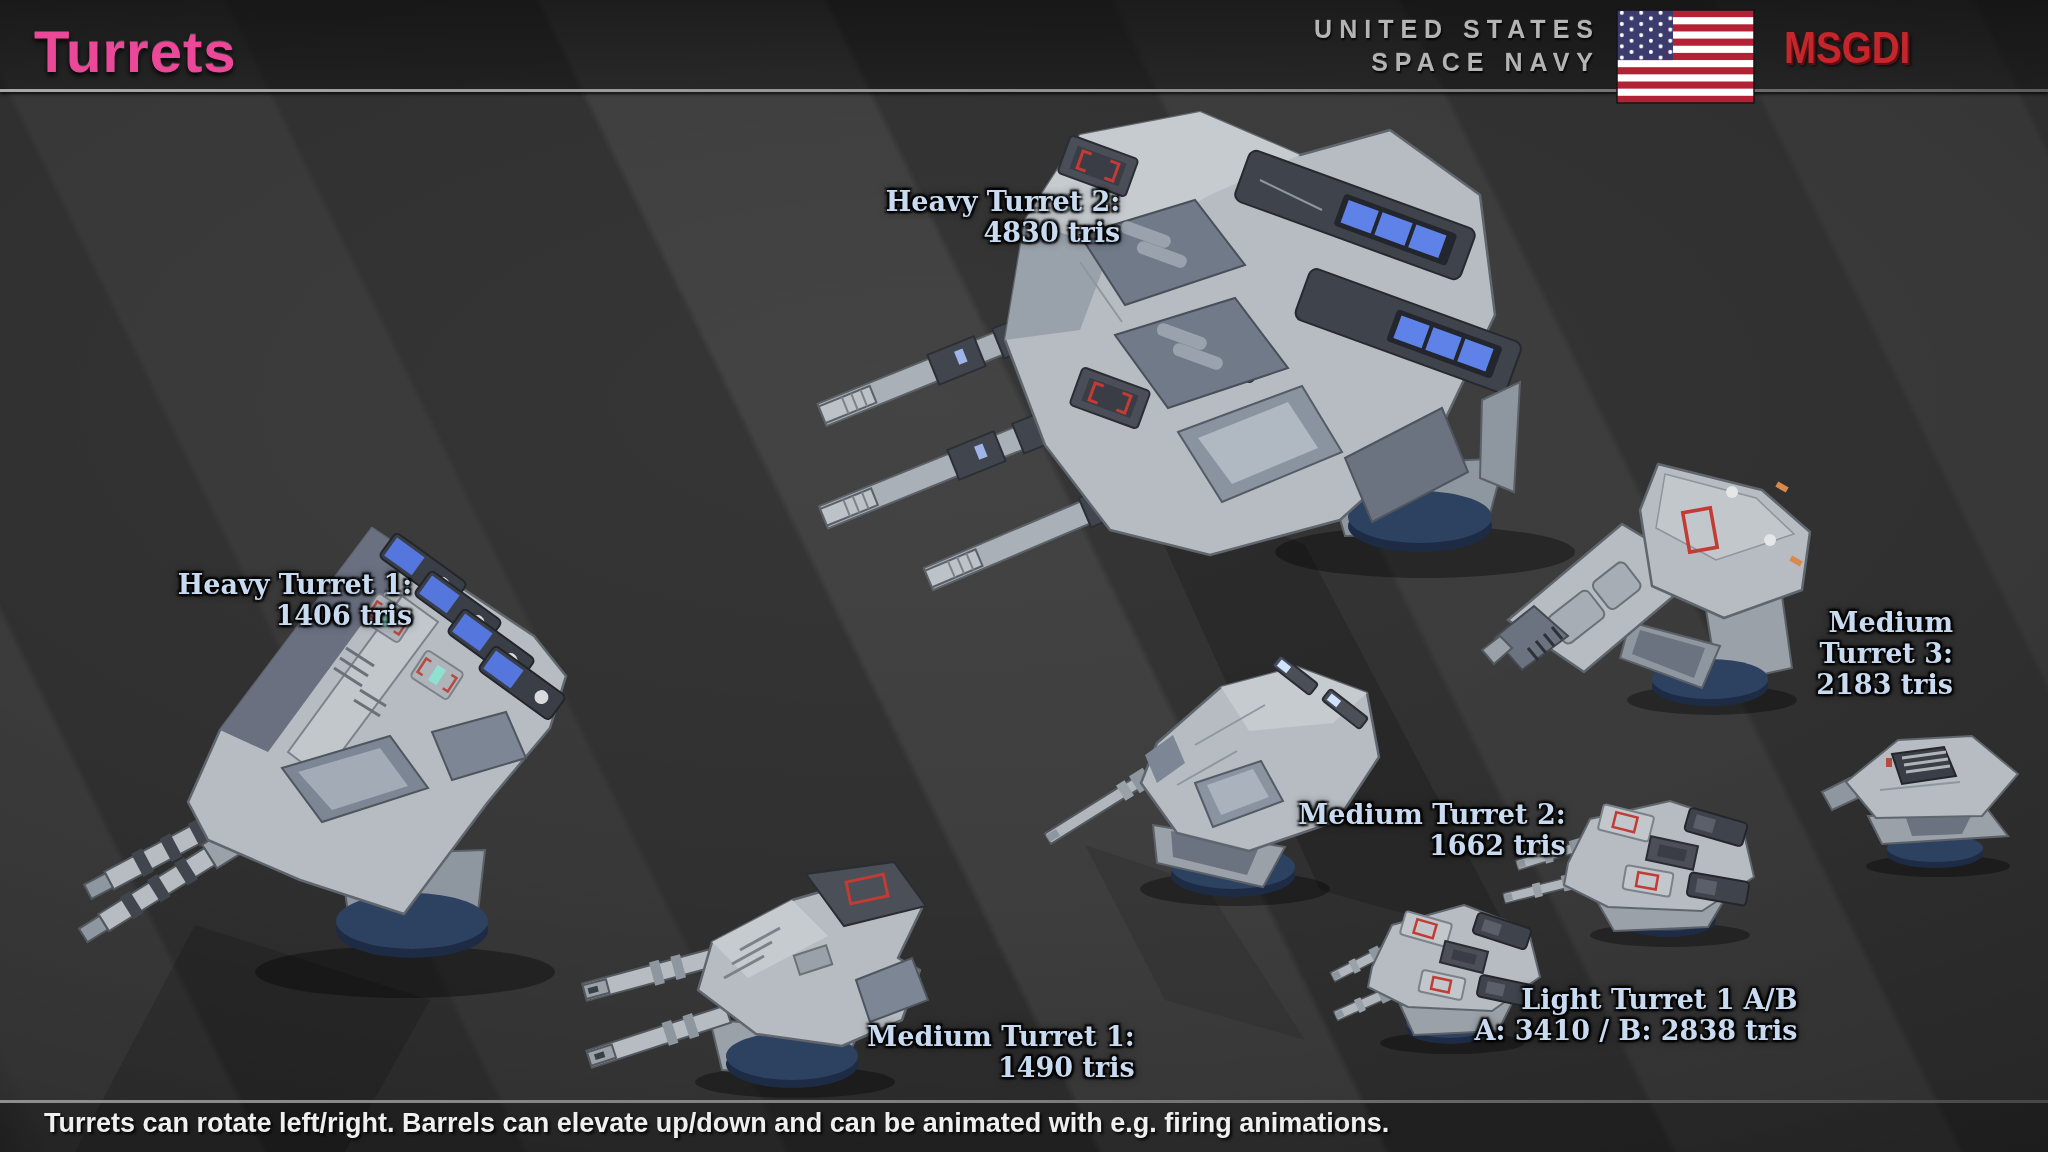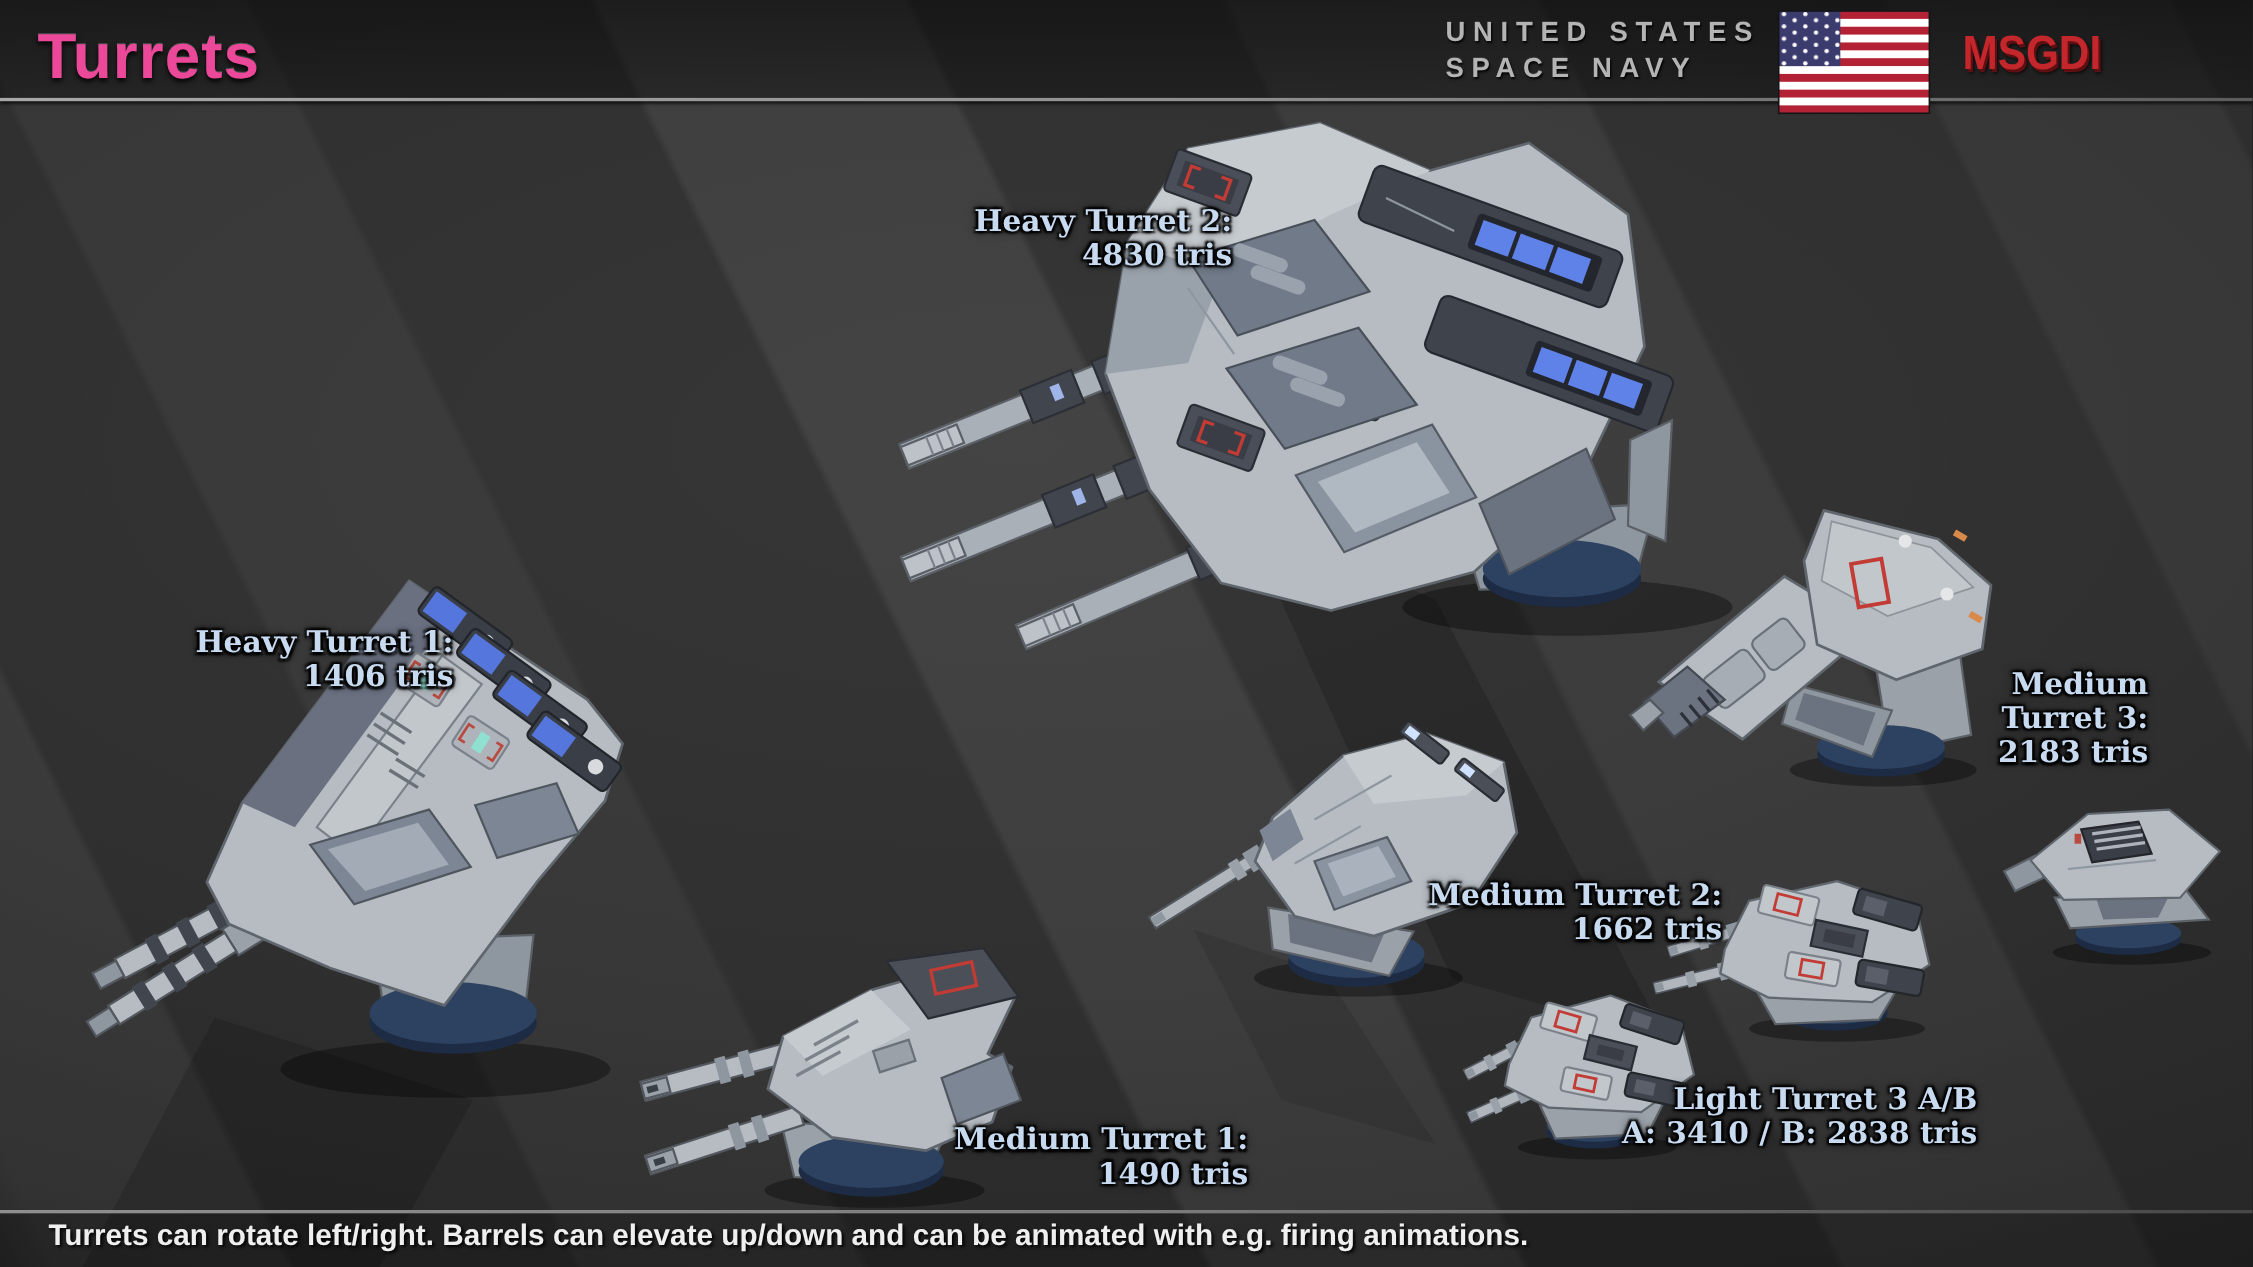--- a/index.html
+++ b/index.html
@@ -16,21 +16,21 @@
   .bg-vignette{inset:0;background:radial-gradient(ellipse 120% 95% at 45% 35%,
     rgba(255,255,255,0.03) 0%, rgba(0,0,0,0) 45%, rgba(0,0,0,0.30) 100%);}
   
   .header{left:0;top:0;width:2048px;height:89px;
     background:linear-gradient(to bottom,rgba(8,8,8,0.62),rgba(12,12,12,0.45));}
   .header-line{left:0;top:89px;width:2048px;height:3px;
     background:linear-gradient(to right,#a8a8a8,#8f8f8f 55%,#5c5c5c);
     box-shadow:0 2px 3px rgba(0,0,0,0.8);}
   .title{left:34px;top:18px;font-size:58px;font-weight:bold;letter-spacing:1px;
     color:#ec4899;text-shadow:0 3px 5px rgba(0,0,0,0.9),0 -1px 0 rgba(255,255,255,0.25);}
-  .org{right:448px;top:13px;font-weight:bold;font-size:25px;
+  .org{right:448px;top:13px;text-align:right;font-weight:bold;font-size:25px;
     line-height:33px;letter-spacing:7px;color:#b4b4b4;
     text-shadow:1px 2px 2px rgba(0,0,0,0.9),0 -1px 0 rgba(255,255,255,0.12);}
   .flag{left:1617px;top:10px;}
   .logo{left:1784px;top:24px;font-size:37px;font-weight:bold;letter-spacing:0px;
     color:#c3262b;transform:scale(1.04,1.18);transform-origin:left top;
     text-shadow:2px 2px 0 #5e0f12,3px 3px 3px rgba(0,0,0,0.8);}
   
   .footer-line{left:0;top:1100px;width:2048px;height:3px;
     background:linear-gradient(to right,#8f8f8f,#7d7d7d 50%,#474747);}
   .footer-bg{left:0;top:1103px;width:2048px;height:49px;background:rgba(0,0,0,0.22);}
@@ -407,21 +407,21 @@
   </div>
   <div class="abs turret-label" style="left:1858px;top:607px">
     <div>Medium Turret 3:</div>
     <div>2183 tris</div>
   </div>
   <div class="abs turret-label" style="left:1432px;top:799px">
     <div>Medium Turret 2:</div>
     <div>1662 tris</div>
   </div>
   <div class="abs turret-label" style="left:1636px;top:984px">
-    <div>Light Turret 3 A/B</div>
+    <div>Light Turret 1 A/B</div>
     <div>A: 3410 / B: 2838 tris</div>
   </div>
   <div class="abs turret-label" style="left:1001px;top:1021px">
     <div>Medium Turret 1:</div>
     <div>1490 tris</div>
   </div>
 
   <div class="abs header"></div>
   <div class="abs header-line"></div>
   <div class="abs title">Turrets</div>

